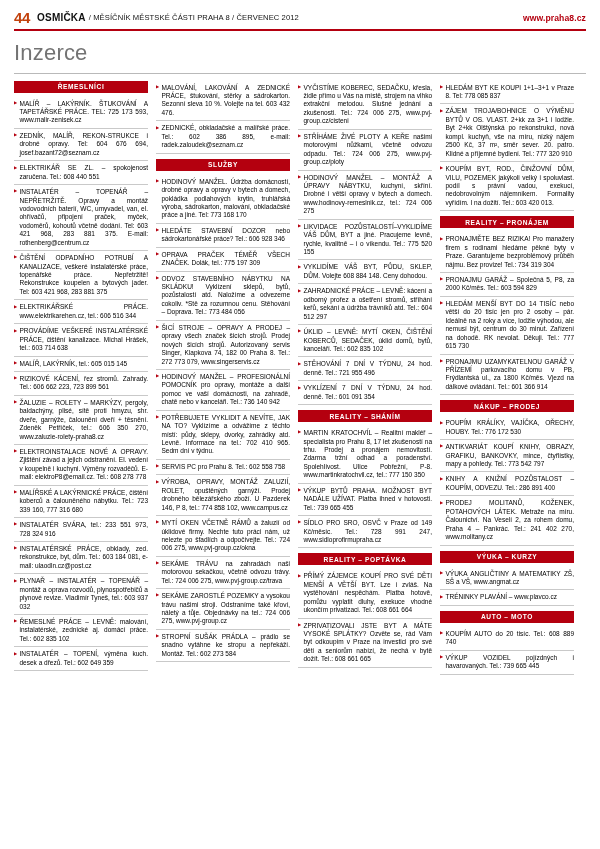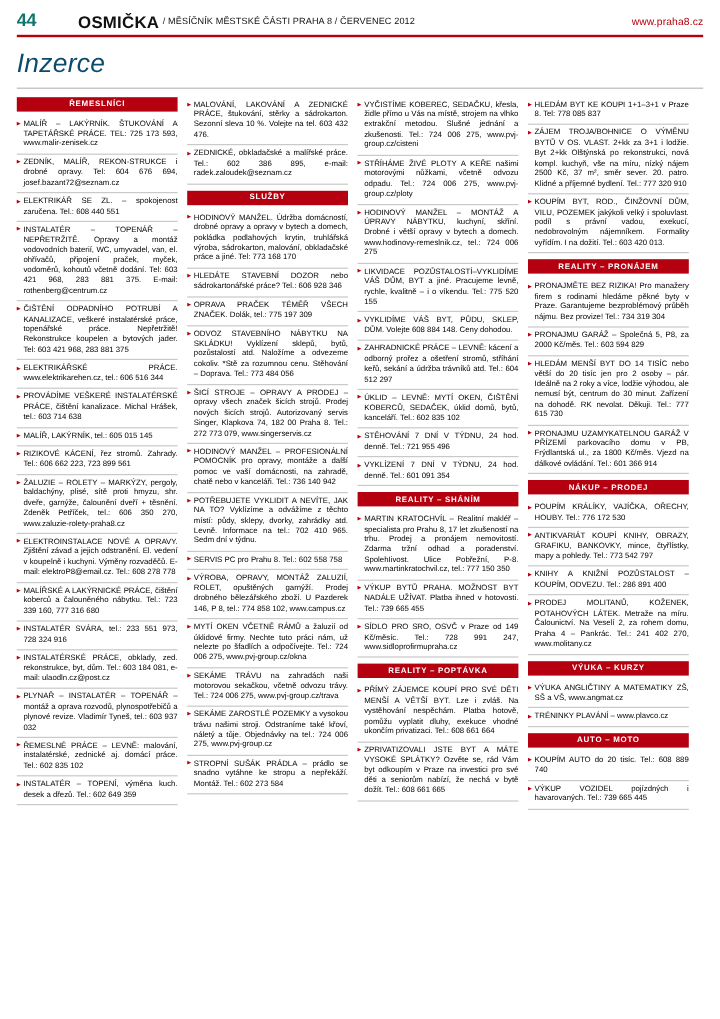--- a/index.html
+++ b/index.html
@@ -18,60 +18,58 @@
   
   .topbar {
     display: flex;
     align-items: center;
     padding: 9px 14px 0 14px;
     height: 26px;
   }
   .pagenum {
     font-size: 15px;
     font-weight: bold;
-    color: #0f766e;
+    color: #c2410c;
     margin-right: 7px;
     letter-spacing: -0.3px;
   }
   .masthead-name {
-    font-size: 14px;
+    font-size: 10px;
     font-weight: bold;
     color: #111;
     letter-spacing: 0.2px;
-    margin-left: 28px;
   }
   .masthead-rest {
     font-size: 7.6px;
     color: #111;
     letter-spacing: 0.1px;
     margin-left: 3px;
     font-weight: normal;
     position: relative;
     top: -0.5px;
   }
   .web {
     margin-left: auto;
     font-size: 8.6px;
-    font-weight: normal;
+    font-weight: bold;
     color: #b4000f;
     letter-spacing: 0.1px;
     text-align: right;
   }
   .rule {
     height: 1.6px;
     background: #b4000f;
     margin: 3px 14px 0 14px;
   }
   .section-title {
     font-size: 22px;
-    color: #0c4a6e;
+    color: #737373;
     font-weight: normal;
     padding: 9px 14px 0 14px;
     letter-spacing: 0.2px;
-    font-style: italic;
   }
   .rule2 {
     height: 1px;
     background: #b9b9b9;
     margin: 7px 14px 0 14px;
   }
 
   
   .cols {
     display: flex;

